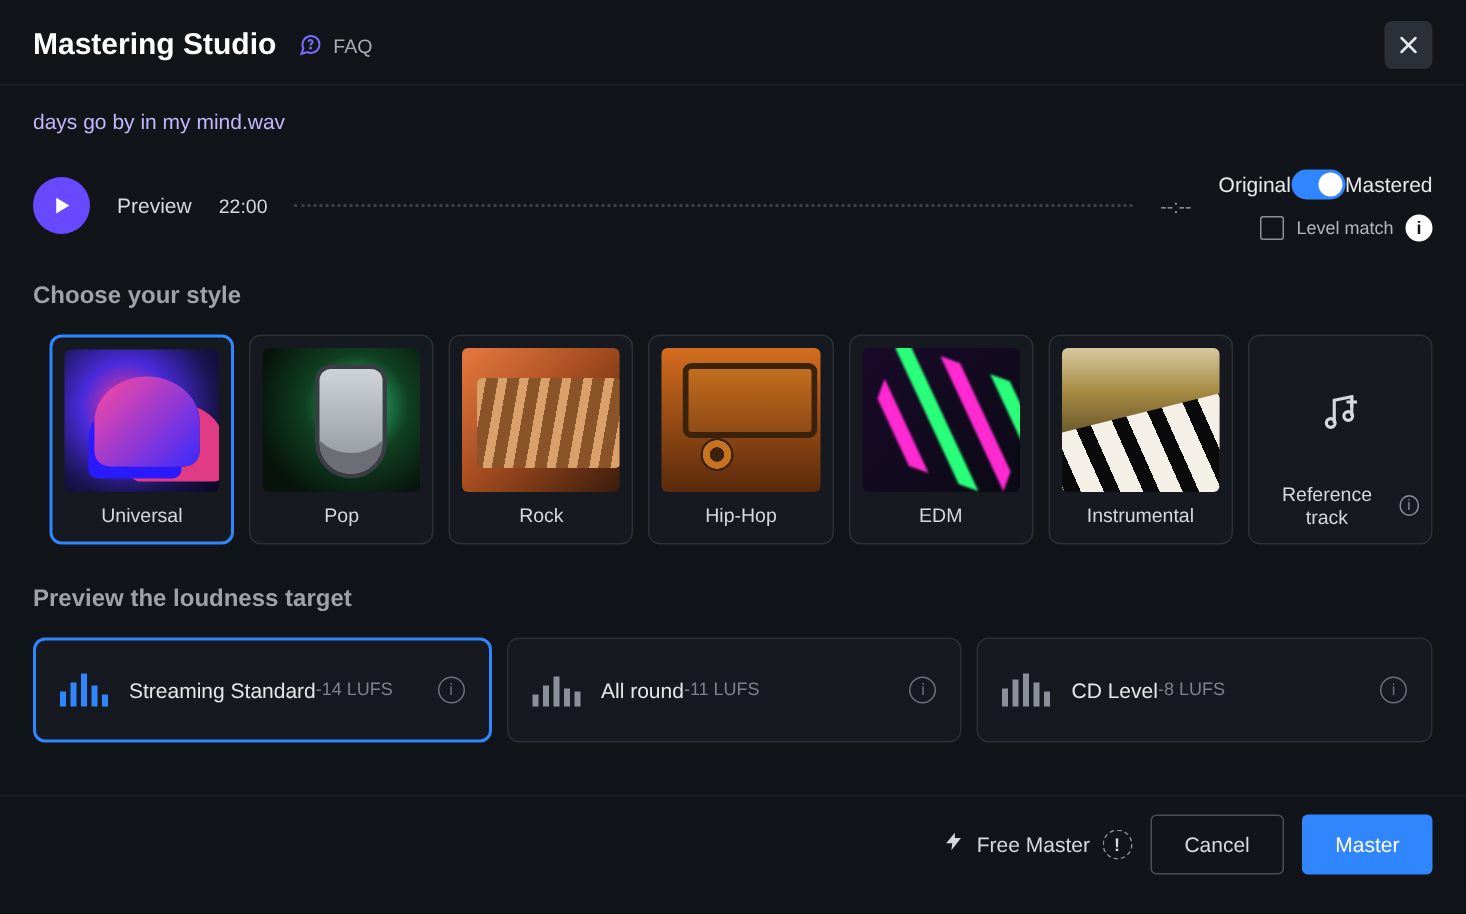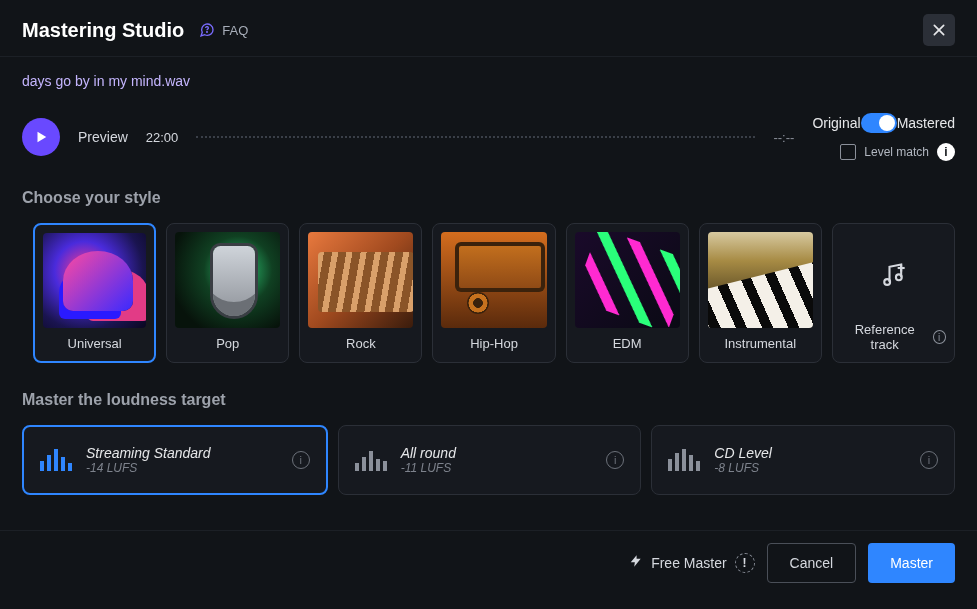--- a/index.html
+++ b/index.html
@@ -66,21 +66,21 @@
       transform:rotate(20deg); filter:blur(.6px);}
   .thumb-instr { background: linear-gradient(180deg,#d7c9a0 0%, #a78b44 30%, #1a140a 100%); position:relative; overflow:hidden;}
   .thumb-instr::after{ content:""; position:absolute; left:-10px; top:40px; width:160px; height:70px; background:repeating-linear-gradient(80deg,#f4f0e8 0 14px,#0a0a0a 14px 24px); transform:rotate(-14deg);}
 
   .loudness-grid { display:flex; gap:10px; }
   .loud-card { flex:1; height:70px; border:1.5px solid #2b2f37; border-radius:8px; background:#16191f; display:flex; align-items:center; padding:0 16px; gap:14px; cursor:pointer; }
   .loud-card.selected { border:2px solid #2f86ff; }
   .eq-icon { display:flex; align-items:flex-end; gap:3px; height:22px; }
   .eq-icon span { width:4px; background:#8b909a; display:block; }
   .loud-card.selected .eq-icon span { background:#2f86ff; }
-  .loud-text { display:flex; flex-direction:column;font-style:italic; }
+  .loud-text { display:flex; flex-direction:row; }
   .loud-name { font-size:14px; color:#e6e7e9; }
   .loud-lufs { font-size:12px; color:#7d828c; }
   .loud-info { margin-left:auto; width:18px; height:18px; border-radius:50%; border:1.5px solid #6c717a; color:#6c717a; display:flex; align-items:center; justify-content:center; font-size:11px; cursor:pointer; }
 
   
   .footer { position:absolute; bottom:15px; left:0; right:0; height:64px; border-top:1px solid #1c2026; background:#111418; display:flex; align-items:center; padding:0 22px; gap:12px; }
   .free-master { display:flex; align-items:center; gap:8px; color:#d5d8de; font-size:14px; margin-left:auto; }
   .bolt-icon svg { fill:#d5d8de; }
   .warn-icon { width:20px; height:20px; border-radius:50%; border:1.5px dashed #8b909a; color:#d5d8de; display:flex; align-items:center; justify-content:center; font-size:12px; font-weight:700; }
   .btn { height:40px; padding:0 22px; border-radius:4px; font-size:14px; display:flex; align-items:center; justify-content:center; cursor:pointer; }
@@ -182,21 +182,21 @@
               </svg>
           </span>
         </div>
         <div class="style-label">
           <span>Reference track</span>
           <span class="mini-info">i</span>
         </div>
       </div>
     </div>
 
-    <div class="section-title">Master the loudness target</div>
+    <div class="section-title">Preview the loudness target</div>
 
     <div class="loudness-grid">
       <div class="loud-card selected">
         <div class="eq-icon">
           <span style="height:10px"></span>
             <span style="height:16px"></span>
             <span style="height:22px"></span>
             <span style="height:14px"></span>
             <span style="height:8px"></span>
         </div>

